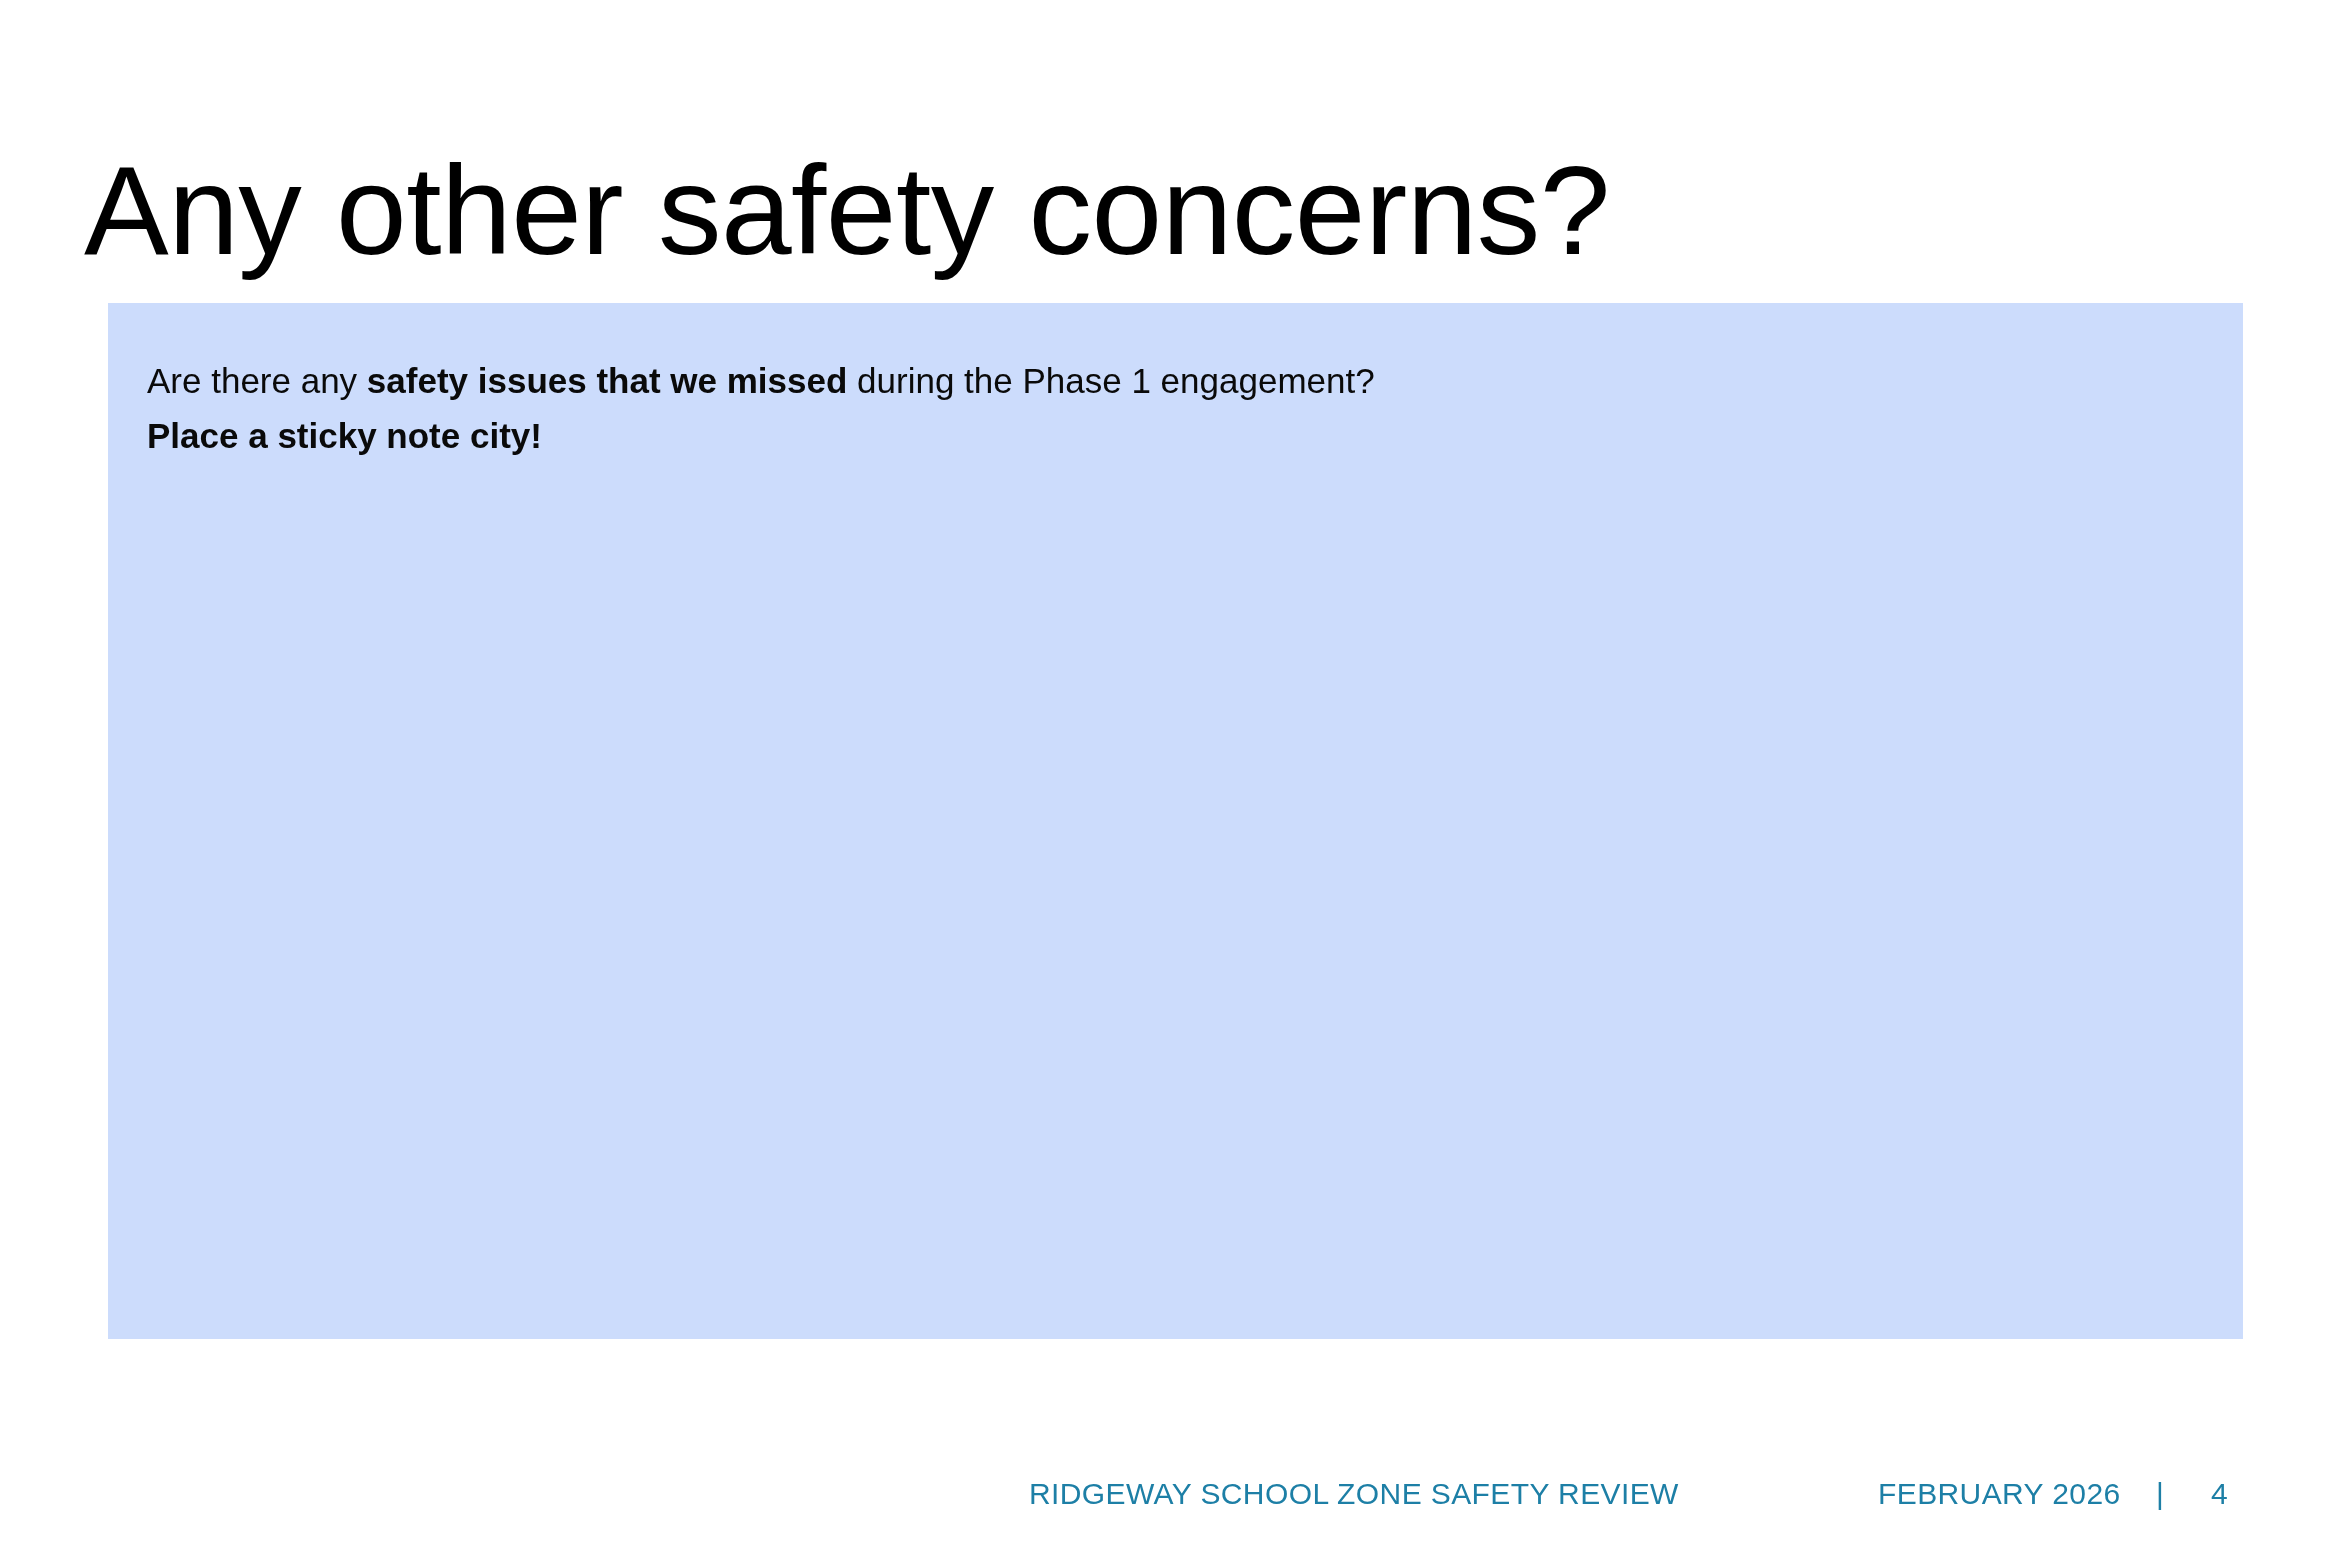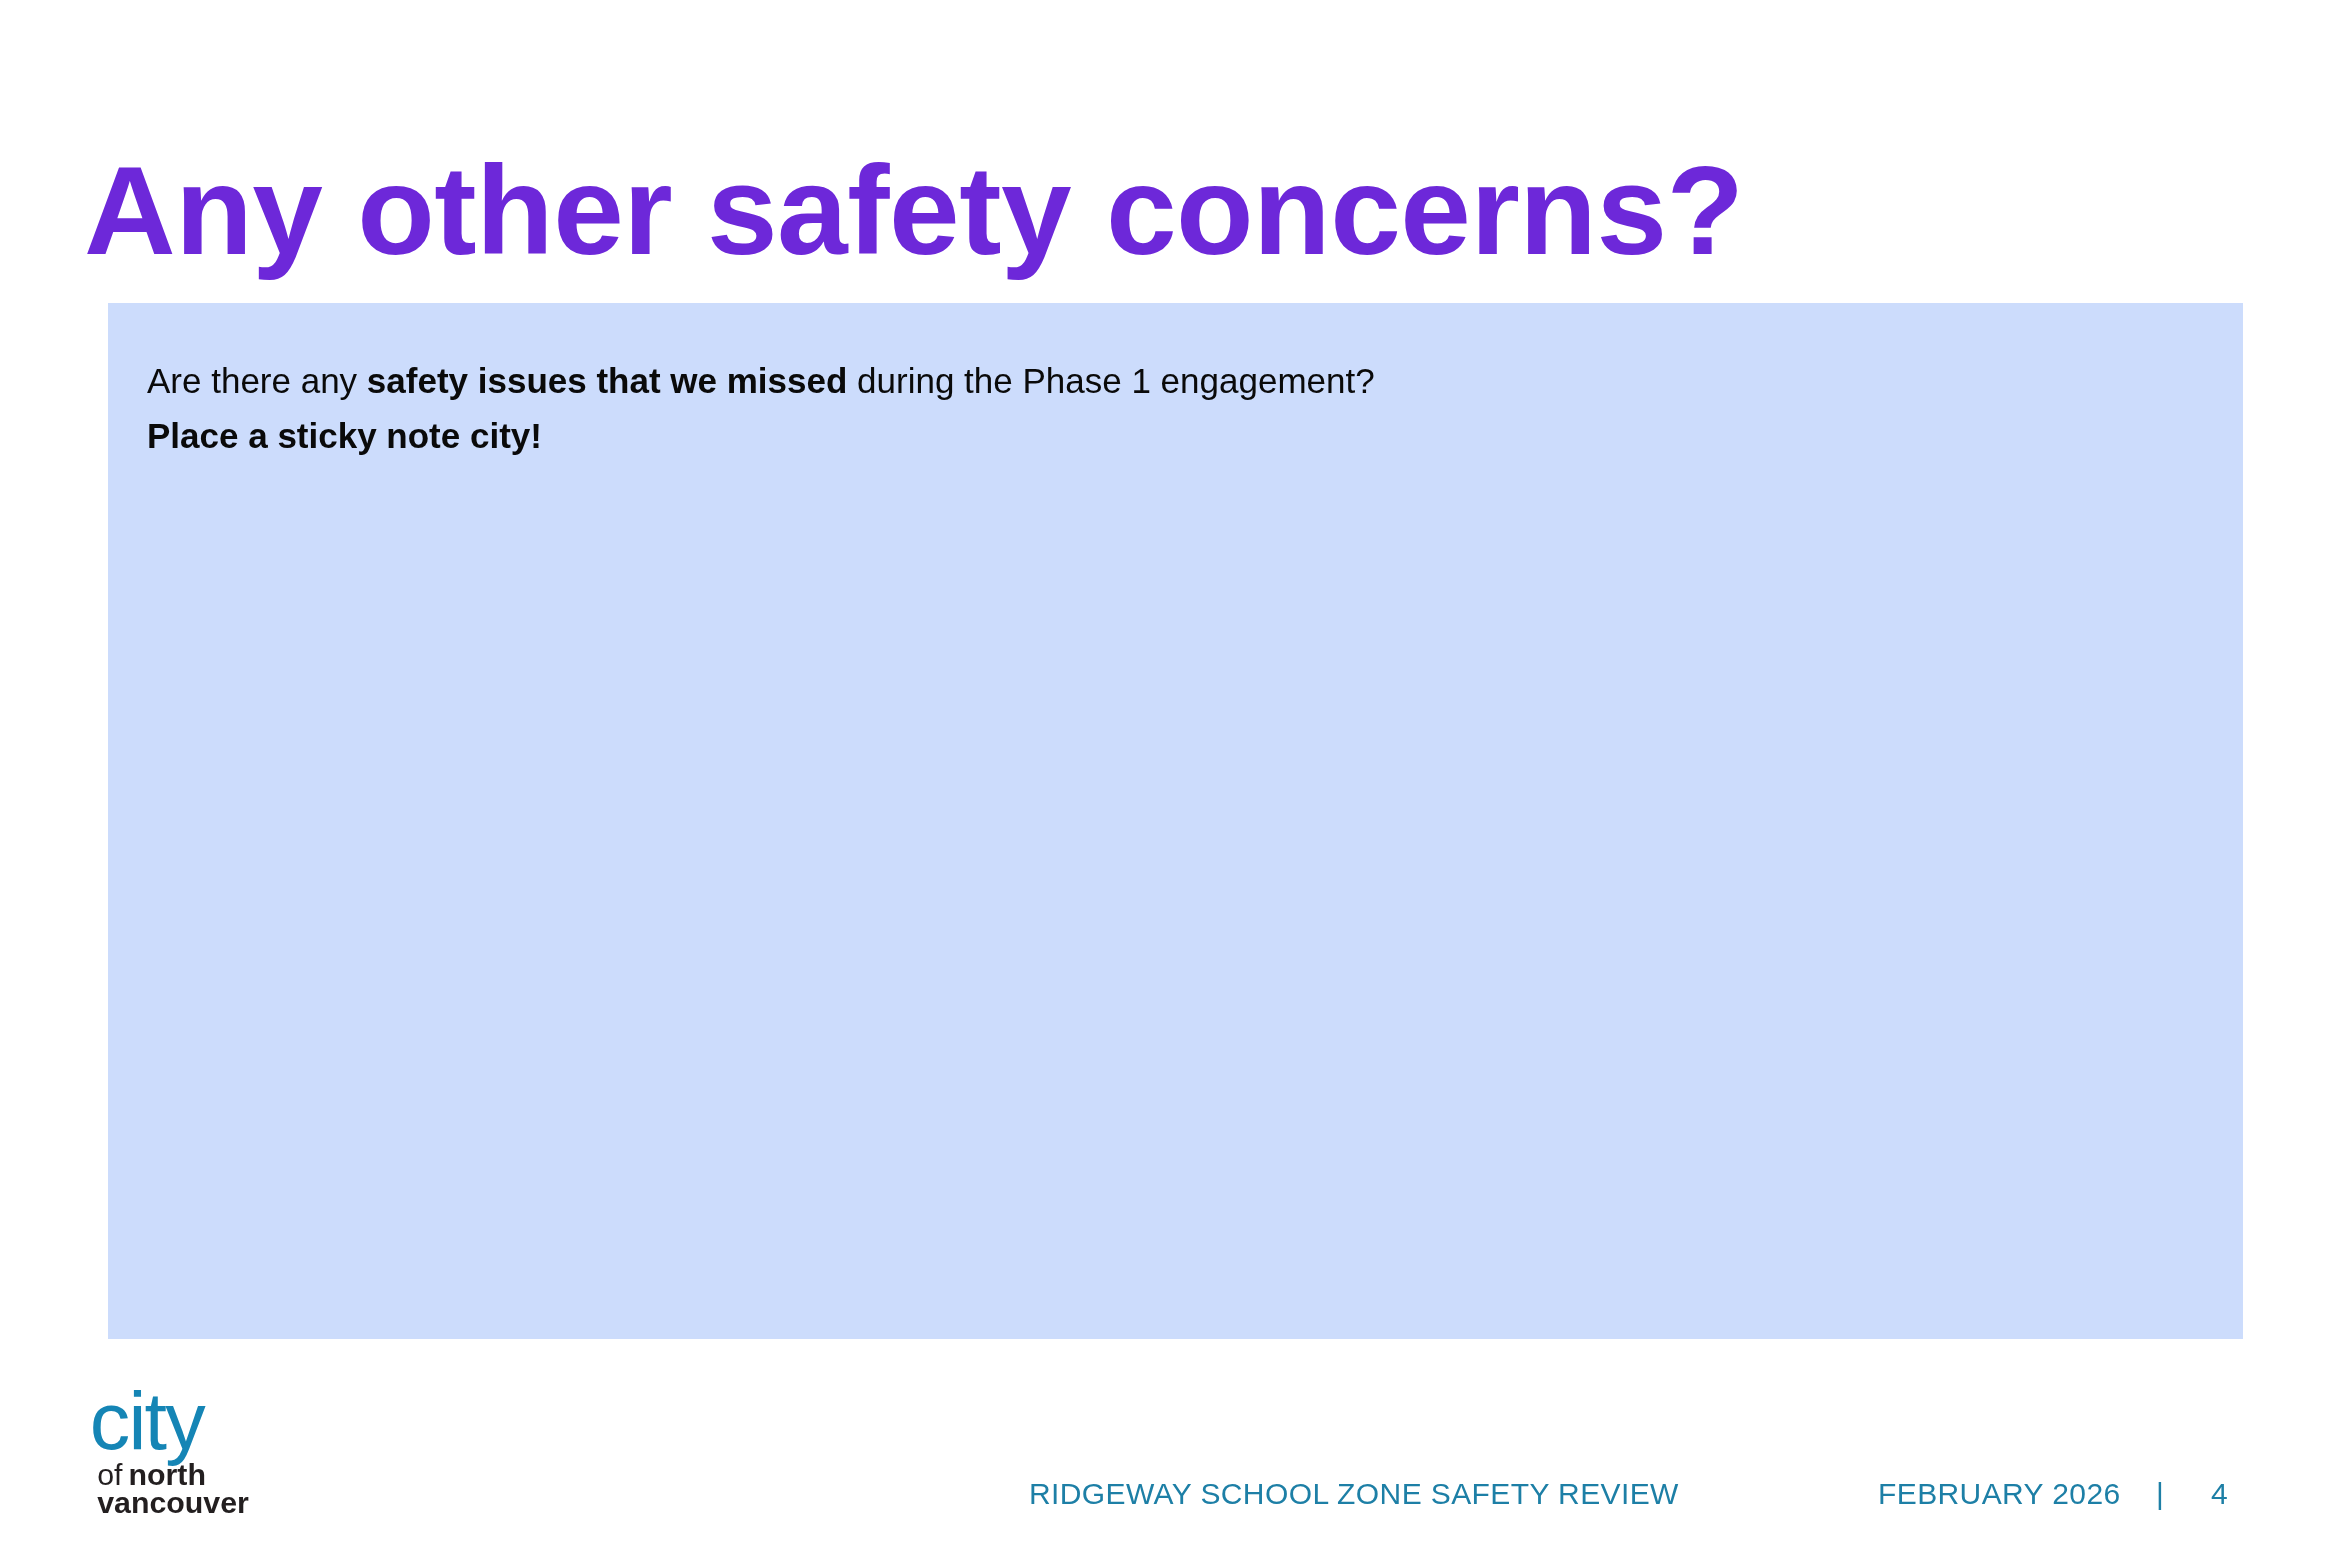--- a/index.html
+++ b/index.html
@@ -18,24 +18,24 @@
   }
 
   
   #slide-title {
     position: absolute;
     left: 84px;
     top: 57px;
     width: 2112px;
     font-family: "Liberation Sans", sans-serif;
     font-size: 127px;
-    font-weight: 700;
+    font-weight: 400;
     line-height: 1.08;
     letter-spacing: -0.5px;
-    color: #6d28d9;
+    color: #000000;
     white-space: nowrap;
   }
 
   
   #content-panel {
     position: absolute;
     left: 108px;
     top: 303px;
     width: 2135px;
     height: 1036px;
@@ -115,28 +115,20 @@
   <h1 id="slide-title">Any other safety concerns?</h1>
 
   <section id="content-panel">
 
     <p class="panel-line" id="panel-question"><span>Are there any </span><span class="em">safety issues that we missed</span><span> during the Phase 1 engagement?</span></p>
 
     <p class="panel-line" id="panel-instruction">Place a sticky note city!</p>
 
   </section>
 
-  <div id="logo">
-    <svg width="239" height="138" viewBox="0 0 260 150" xmlns="http://www.w3.org/2000/svg">
-      <text x="2" y="66" font-family="Liberation Sans, sans-serif" font-size="88" font-weight="400" letter-spacing="-2" fill="#1585b5">city</text>
-      <text x="10" y="105" font-family="Liberation Sans, sans-serif" font-size="33" font-weight="400" fill="#231f20">of</text>
-      <text x="44" y="105" font-family="Liberation Sans, sans-serif" font-size="33" font-weight="700" fill="#231f20">north</text>
-      <text x="10" y="136" font-family="Liberation Sans, sans-serif" font-size="33" font-weight="700" fill="#231f20">vancouver</text>
-    </svg>
-  </div>
 
   <footer id="footer">
     <span class="footer-text" id="footer-project">RIDGEWAY SCHOOL ZONE SAFETY REVIEW</span>
     <span class="footer-text" id="footer-date">FEBRUARY 2026</span>
     <span class="footer-text" id="footer-sep">|</span>
     <span class="footer-text" id="footer-page">4</span>
   </footer>
 
 </div>
 

